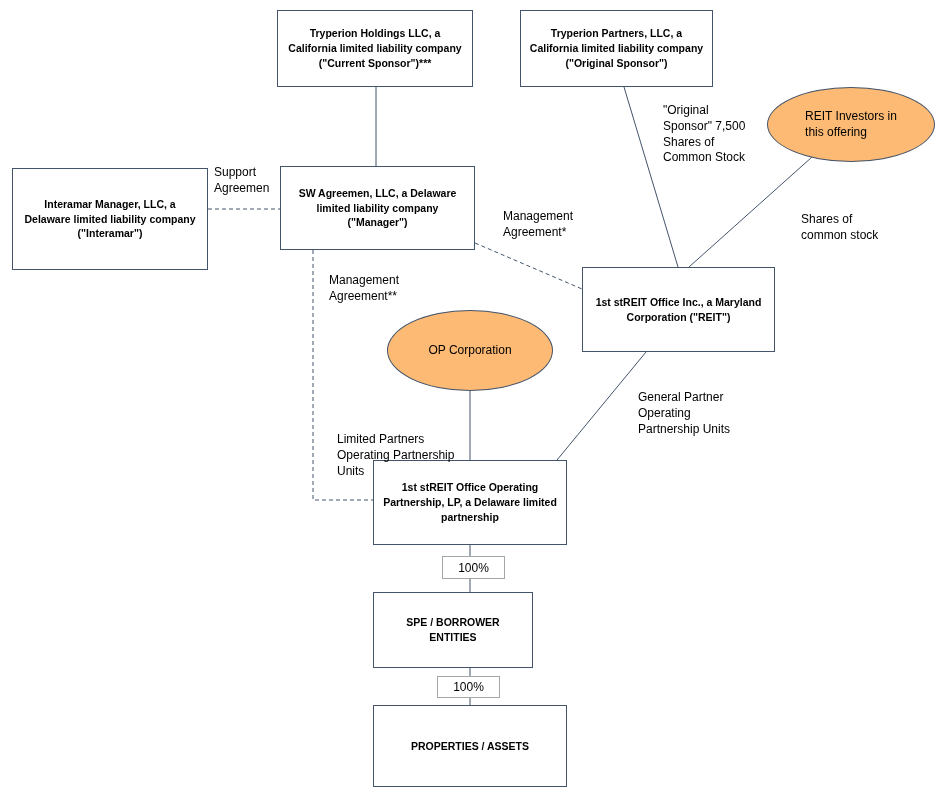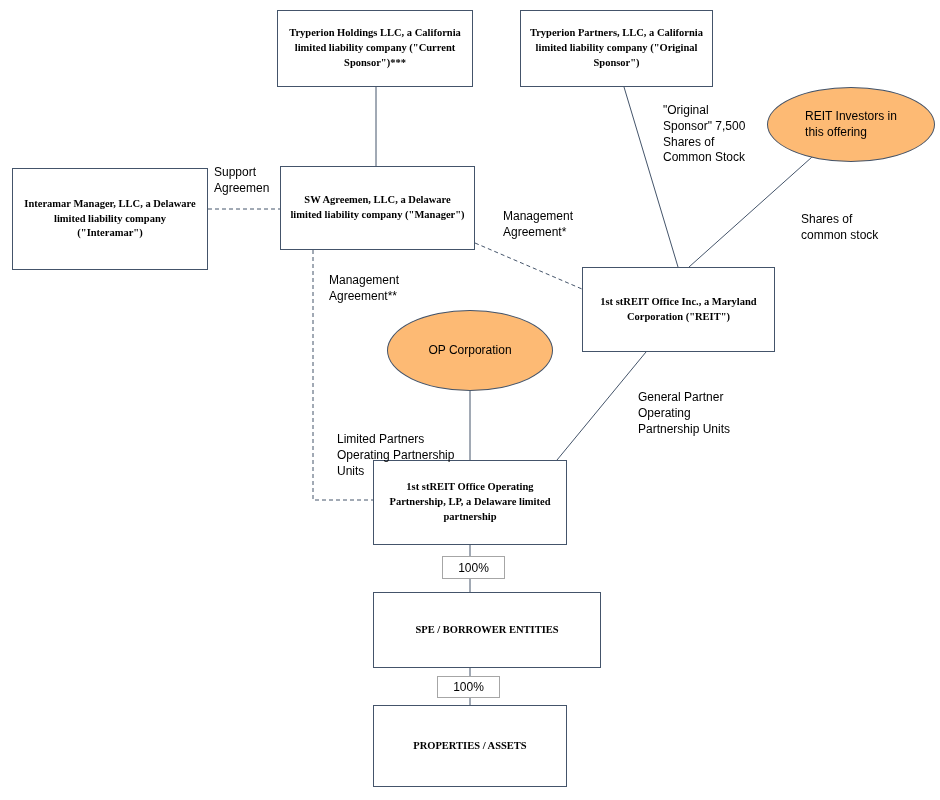--- a/index.html
+++ b/index.html
@@ -7,21 +7,20 @@
   .canvas { position:relative; width:940px; height:800px; background:#fff; overflow:hidden; }
   .lines { position:absolute; left:0; top:0; width:940px; height:800px; z-index:0; }
   .lines line, .lines polyline { stroke: var(--connector, #44546a); stroke-width:1; fill:none; }
   .lines .dashed { stroke-dasharray:4 3; }
   .node {
     position:absolute; z-index:2; background:#fff;
     border:1px solid var(--box-border, #44546a);
     display:flex; align-items:center; justify-content:center;
     text-align:center; font-weight:bold; font-size:10.5px; line-height:1.4;
     padding:4px 8px;
-    font-family:Liberation Serif, serif;
   }
   .ellipse {
     position:absolute; z-index:2; background:#fdba74;
     border:1px solid var(--box-border, #44546a); border-radius:50%;
     display:flex; align-items:center; justify-content:center;
     font-size:12px; font-weight:normal; line-height:1.3;
   }
   .ellipse .etext { white-space:pre-line; text-align:left; }
   .ellipse.centered .etext { text-align:center; }
   .pct {
@@ -58,21 +57,21 @@
   <div class="node" style="left:520px; top:10px;  width:193px; height:77px;">Tryperion Partners, LLC, a California limited liability company ("Original Sponsor")</div>
 
   <div class="node" style="left:12px;  top:168px; width:196px; height:102px;">Interamar Manager, LLC, a Delaware limited liability company ("Interamar")</div>
 
   <div class="node" style="left:280px; top:166px; width:195px; height:84px;">SW Agreemen, LLC, a Delaware limited liability company ("Manager")</div>
 
   <div class="node" style="left:582px; top:267px; width:193px; height:85px;">1st stREIT Office Inc., a Maryland Corporation ("REIT")</div>
 
   <div class="node" style="left:373px; top:460px; width:194px; height:85px;">1st stREIT Office Operating Partnership, LP, a Delaware limited partnership</div>
 
-  <div class="node" style="left:373px; top:592px; width:228px; height:76px;">SPE / BORROWER ENTITIES</div>
+  <div class="node" style="left:373px; top:592px; width:160px; height:76px;">SPE / BORROWER ENTITIES</div>
 
   <div class="node" style="left:373px; top:705px; width:194px; height:82px;">PROPERTIES / ASSETS</div>
 
   <div class="ellipse" style="left:767px; top:87px;  width:168px; height:75px;">
     <span class="etext">REIT Investors in
 this offering</span>
   </div>
 
   <div class="ellipse centered" style="left:387px; top:310px; width:166px; height:81px;">
     <span class="etext">OP Corporation</span>

